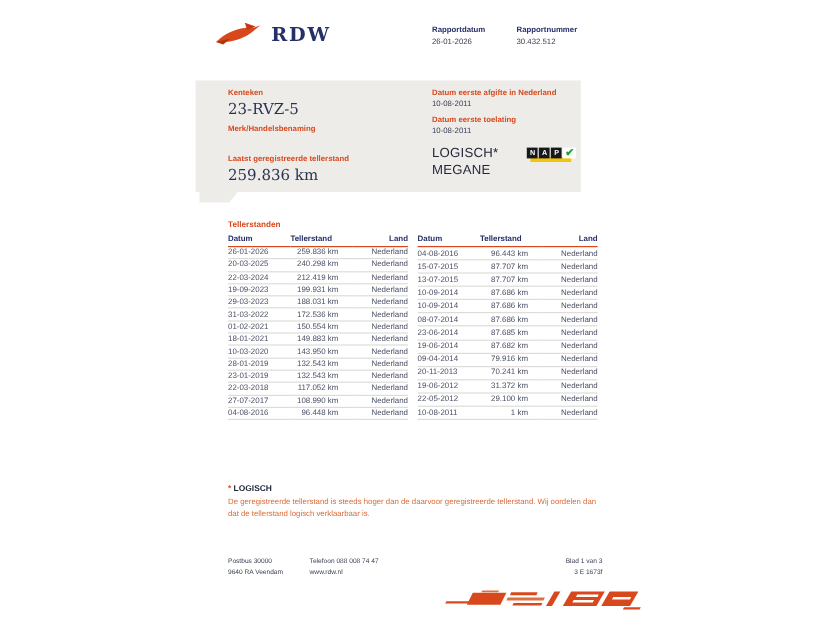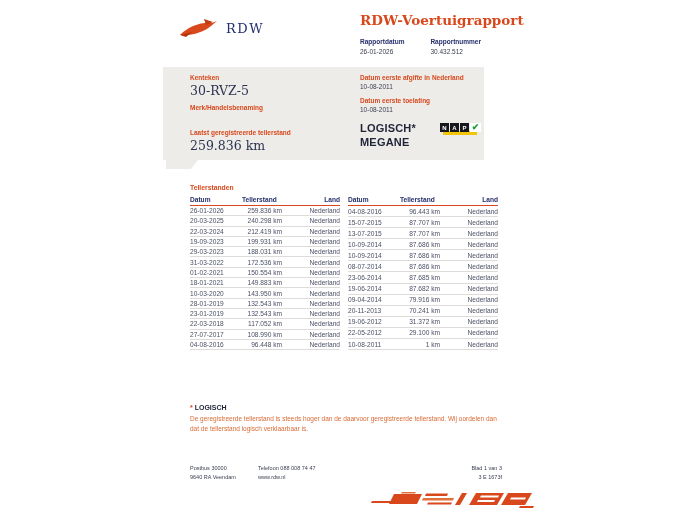--- a/index.html
+++ b/index.html
@@ -3,38 +3,38 @@
 <meta charset="utf-8">
 <style>
   * { margin:0; padding:0; box-sizing:border-box; }
   html,body { background:#ffffff; }
   #page {
     position:relative; width:685px; height:514px; background:#ffffff;
     font-family:"Liberation Sans", sans-serif; color:#252F6B; overflow:hidden;
   }
   
   .logo-wrap { position:absolute; left:178px; top:13px; display:flex; align-items:center; gap:6px; }
-  .logo-text { font-family:"DejaVu Serif", serif; font-weight:400; font-size:13px; letter-spacing:1.5px; color:#253069; }
+  .logo-text { font-family:"DejaVu Serif", serif; font-weight:700; font-size:16px; letter-spacing:1.5px; color:#253069; }
   .report-head { position:absolute; left:360px; top:12px; width:240px; }
   .report-title { font-family:"DejaVu Serif", serif; font-weight:700; font-size:13.5px; color:#D9481C; }
   .report-meta { display:flex; gap:26px; margin-top:10px; }
   .meta-label { font-size:6.5px; font-weight:700; color:#252F6B; }
   .meta-value { font-size:6.5px; color:#3C4154; margin-top:3px; }
   
   .panel { position:absolute; left:163px; top:67px; width:321px; height:93px; background:#EDECE9; }
   .panel-tab { position:absolute; left:166px; top:160px; width:32px; height:9px; background:#EDECE9;
                clip-path:polygon(0 0,100% 0,78% 100%,0 100%); }
   .panel-col-left  { position:absolute; left:190px; top:74px; width:150px; }
   .panel-col-right { position:absolute; left:360px; top:74px; width:150px; }
   .f-label { font-size:6.5px; font-weight:700; color:#D9481C; margin-bottom:2px; }
   .f-value-big { font-family:"DejaVu Serif", serif; font-size:12.5px; color:#2B3350; margin-bottom:6px; }
   .f-value-sm { font-size:6.5px; color:#3C4154; margin-bottom:7px; }
   .gap-lg { height:16px; }
   .oordeel-row { display:flex; align-items:flex-start; gap:24px; margin-top:8px; }
-  .oordeel { font-size:11px; font-weight:700; line-height:14px; color:#1F2437; letter-spacing:0.2px; }
+  .oordeel { font-size:11px; font-weight:400; line-height:14px; color:#1F2437; letter-spacing:0.2px; }
   
   .nap { position:relative; display:flex; gap:1px; padding-bottom:3px; margin-top:2px; }
   .nap-bar { position:absolute; left:3px; bottom:0; width:34px; height:4px; background:#F2C50B; }
   .nap-sq { position:relative; width:9px; height:9px; background:#17181C; color:#fff;
             font-size:6px; font-weight:700; display:flex; align-items:center; justify-content:center; }
   .nap-check { position:relative; width:11px; height:9px; background:#ffffff;
                display:flex; align-items:center; justify-content:center;
                color:#1F9D3A; font-size:9px; font-weight:700; line-height:9px; }
   
   .ts-section { position:absolute; left:190px; top:184px; width:308px; }
@@ -75,39 +75,38 @@
       <svg width="42" height="26" viewBox="0 0 42 26">
         <path d="M2 22 C10 14 22 9 34 10 L39 8 L33 13 C26 19 14 23 2 22 Z" fill="#D9481C"></path>
         <path d="M26 6 L35 9 L28 12 Z" fill="#C23A10"></path>
         <path d="M2 22 L14 19 L8 24 Z" fill="#B53509"></path>
       </svg>
     </span>
     <span class="logo-text">RDW</span>
   </div>
 
   <div class="report-head">
-    <div class="report-title">RDW-Voertuigrapport</div>
     <div class="report-meta">
       <div>
         <div class="meta-label">Rapportdatum</div>
         <div class="meta-value">26-01-2026</div>
       </div>
       <div>
         <div class="meta-label">Rapportnummer</div>
         <div class="meta-value">30.432.512</div>
       </div>
     </div>
   </div>
 
   <div class="panel"></div>
   <div class="panel-tab"></div>
 
   <div class="panel-col-left">
     <div class="f-label">Kenteken</div>
-    <div class="f-value-big">30-RVZ-5</div>
+    <div class="f-value-big">23-RVZ-5</div>
     <div class="f-label">Merk/Handelsbenaming</div>
     <div class="gap-lg"></div>
     <div class="f-label">Laatst geregistreerde tellerstand</div>
     <div class="f-value-big">259.836 km</div>
   </div>
 
   <div class="panel-col-right">
     <div class="f-label">Datum eerste afgifte in Nederland</div>
     <div class="f-value-sm">10-08-2011</div>
     <div class="f-label">Datum eerste toelating</div>

